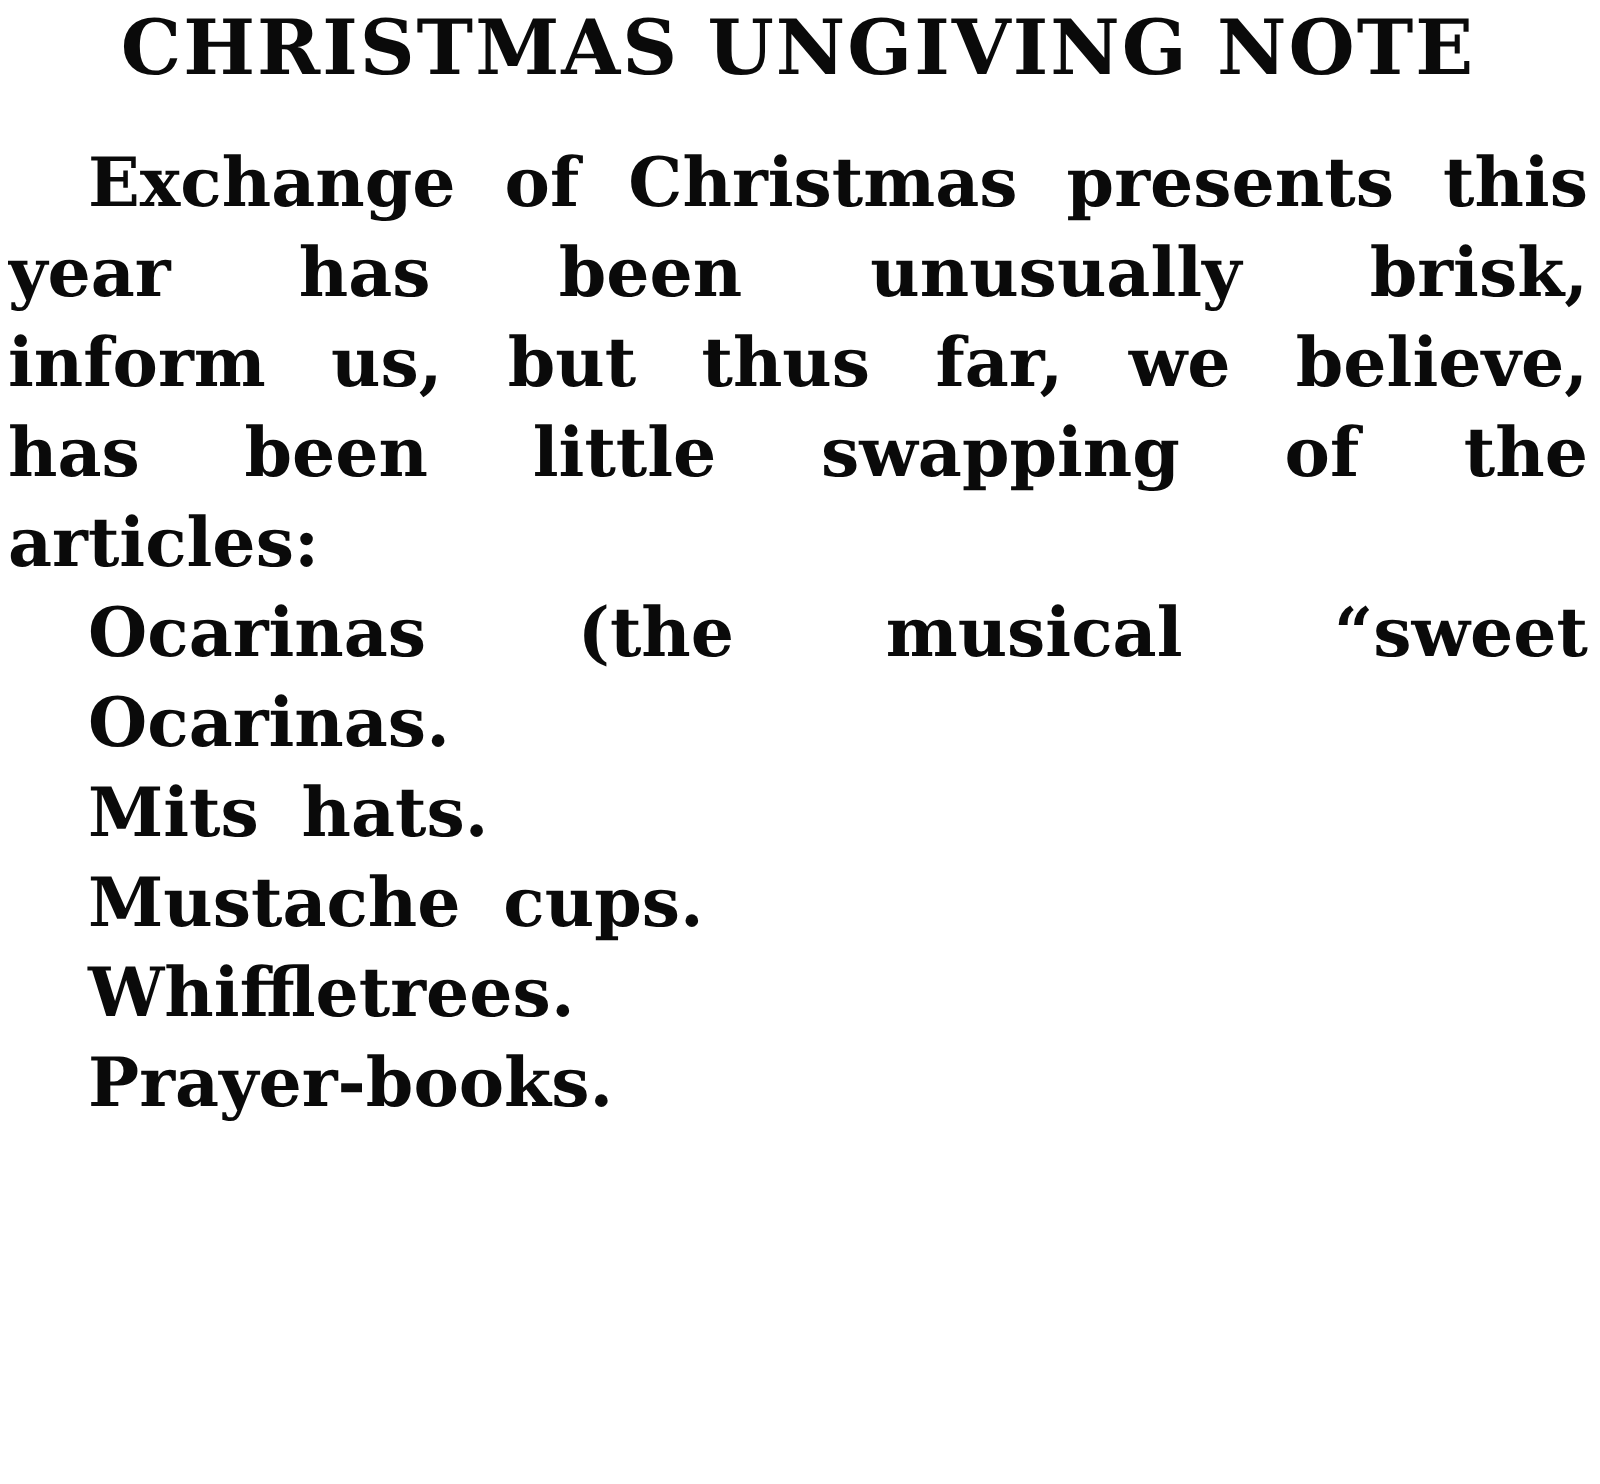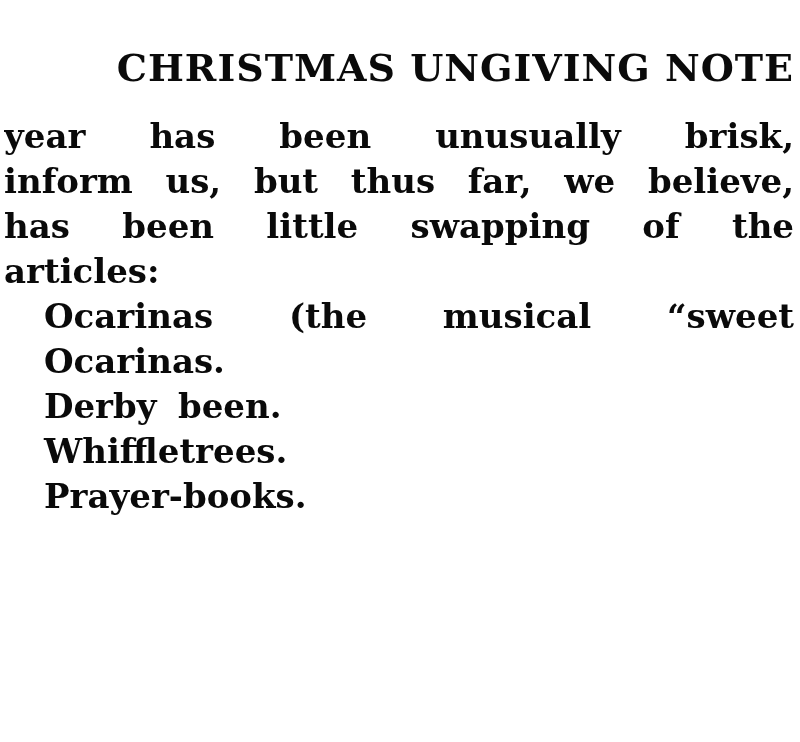--- a/index.html
+++ b/index.html
@@ -14,26 +14,25 @@
     background: #ffffff;
     overflow: hidden;
     box-sizing: border-box;
     padding: 2px 6px 0 4px;
     font-family: "DejaVu Serif", "Liberation Serif", serif;
     color: #0a0a0a;
     font-weight: bold;
     -webkit-font-smoothing: antialiased;
   }
   .title {
-    text-align: right;
+    text-align: center;
     font-size: 38px;
     line-height: 44px;
     letter-spacing: 1px;
     white-space: nowrap;
-    margin-top: 44px;
   }
   .body-text {
     margin-top: 24px;
     font-size: 34px;
     line-height: 45px;
     word-spacing: 0.14em;
   }
   .line {
     height: 45px;
     white-space: nowrap;
@@ -54,25 +53,27 @@
 </style>
 </head>
 <body>
 
 <div class="page">
 
   <div class="title">CHRISTMAS UNGIVING NOTE</div>
 
   <div class="body-text">
 
+    <div class="line justify indent">Exchange of Christmas presents this</div>
     <div class="line justify">year has been unusually brisk, merchants</div>
     <div class="line justify">inform us, but thus far, we believe, there</div>
     <div class="line justify">has been little swapping of the following</div>
     <div class="line">articles:</div>
 
     <div class="line justify indent">Ocarinas (the musical “sweet potato”).</div>
     <div class="line list-item">Ocarinas.</div>
-    <div class="line list-item">Derby been.</div>
+    <div class="line list-item">Mits hats.</div>
+    <div class="line list-item">Mustache cups.</div>
     <div class="line list-item">Whiffletrees.</div>
     <div class="line list-item">Prayer-books.</div>
 
   </div>
 </div>
 
 </body></html>

